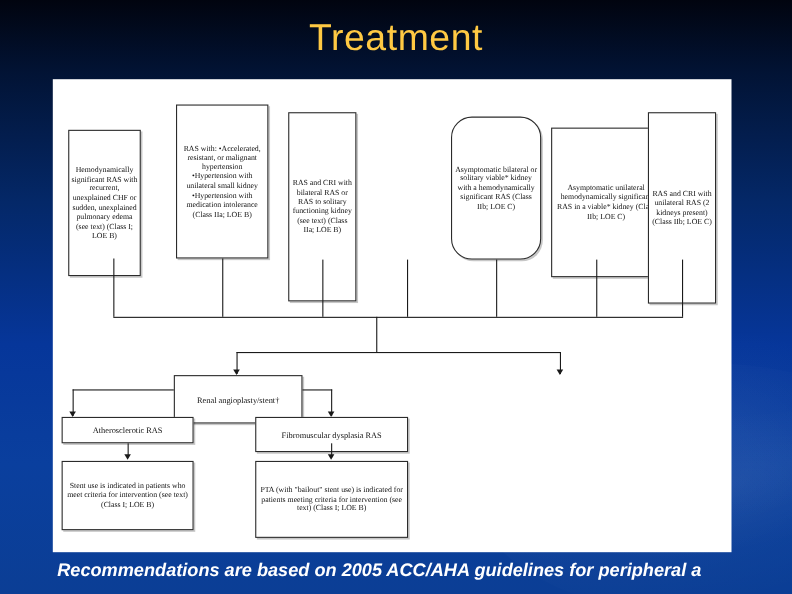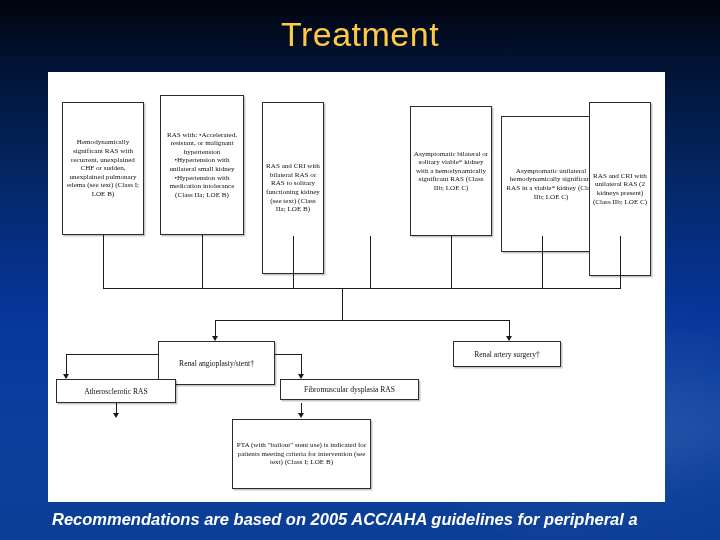--- a/index.html
+++ b/index.html
@@ -74,34 +74,34 @@
 <div id="slide">
 
   <div class="swoosh swoosh1"></div>
   <div class="swoosh swoosh2"></div>
   <div class="swoosh swoosh3"></div>
 
   <div id="title">Treatment</div>
 
   <div id="figure">
 
-    <div class="fbox" style="left:14px;top:30px;width:82px;height:133px;justify-content:flex-end;">
+    <div class="fbox" style="left:14px;top:46px;width:66px;height:133px;justify-content:flex-end;">
       <span>Hemodynamically significant RAS with recurrent, unexplained CHF or sudden, unexplained pulmonary edema (see text) (Class I; LOE B)</span>
     </div>
 
     <div class="fbox" style="left:112px;top:23px;width:84px;height:140px;">
       <span>RAS with: •Accelerated, resistant, or malignant hypertension •Hypertension with unilateral small kidney •Hypertension with medication intolerance (Class IIa; LOE B)</span>
     </div>
 
     <div class="fbox" style="left:214px;top:30px;width:62px;height:172px;">
       <span>RAS and CRI with bilateral RAS or RAS to solitary functioning kidney (see text) (Class IIa; LOE B)</span>
     </div>
 
 
-    <div class="fbox" style="left:362px;top:34px;width:82px;height:130px;">
+    <div class="fbox" style="left:362px;top:34px;width:82px;height:130px;border-radius:19px;">
       <span>Asymptomatic bilateral or solitary viable* kidney with a hemodynamically significant RAS (Class IIb; LOE C)</span>
     </div>
 
     <div class="fbox" style="left:453px;top:44px;width:100px;height:136px;font-family:Liberation Serif, serif;">
       <span>Asymptomatic unilateral hemodynamically significant RAS in a viable* kidney (Class IIb; LOE C)</span>
     </div>
 
     <div class="fbox" style="left:541px;top:30px;width:62px;height:174px;">
       <span>RAS and CRI with unilateral RAS (2 kidneys present) (Class IIb; LOE C)</span>
     </div>
@@ -120,44 +120,44 @@
     <div class="bline h" style="left:167px;top:248px;width:295px;"></div>
     <div class="bline v" style="left:167px;top:248px;height:20px;"></div>
     <div class="bline v" style="left:461px;top:248px;height:20px;"></div>
     <div class="arrow" style="left:163.5px;top:264px;"></div>
     <div class="arrow" style="left:457.5px;top:264px;"></div>
 
     <div class="fbox center-mid" style="left:110px;top:269px;width:117px;height:44px;">
       <span>Renal angioplasty/stent†</span>
     </div>
 
-    <div class="fbox center-mid" style="left:405px;top:269px;width:108px;height:26px;">
-      <span>Renal artery surgery†</span>
-    </div>
 
     <div class="bline h" style="left:18px;top:282px;width:92px;"></div>
     <div class="bline h" style="left:227px;top:282px;width:27px;"></div>
     <div class="bline v" style="left:18px;top:282px;height:24px;"></div>
     <div class="bline v" style="left:253px;top:282px;height:24px;"></div>
     <div class="arrow" style="left:14.5px;top:302px;"></div>
     <div class="arrow" style="left:249.5px;top:302px;"></div>
 
     <div class="fbox center-mid" style="left:8px;top:307px;width:120px;height:24px;">
       <span>Atherosclerotic RAS</span>
     </div>
 
-    <div class="fbox center-mid" style="left:184px;top:307px;width:139px;height:21px;margin-left:48px;">
+    <div class="fbox center-mid" style="left:184px;top:307px;width:139px;height:32px;">
       <span>Fibromuscular dysplasia RAS</span>
     </div>
 
     <div class="bline v" style="left:68px;top:331px;height:13px;"></div>
     <div class="bline v" style="left:253px;top:331px;height:13px;"></div>
     <div class="arrow" style="left:64.5px;top:341px;"></div>
     <div class="arrow" style="left:249.5px;top:341px;"></div>
 
+    <div class="fbox" style="left:8px;top:347px;width:120px;height:63px;">
+      <span>Stent use is indicated in patients who meet criteria for intervention (see text) (Class I; LOE B)</span>
+    </div>
 
     <div class="fbox" style="left:184px;top:347px;width:139px;height:70px;">
       <span>PTA (with "bailout" stent use) is indicated for patients meeting criteria for intervention (see text) (Class I; LOE B)</span>
     </div>
 
   </div>
 
   <div id="caption">Recommendations are based on 2005 ACC/AHA guidelines for peripheral a</div>
 
 </div>

